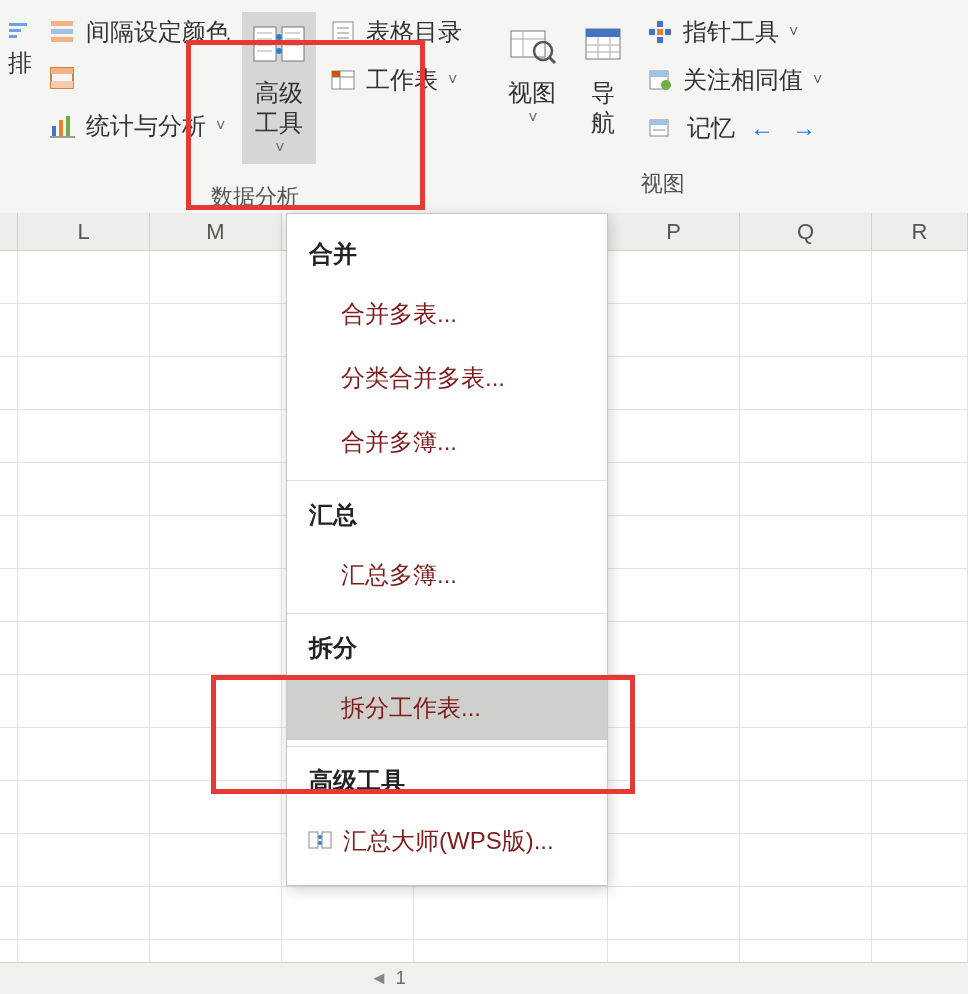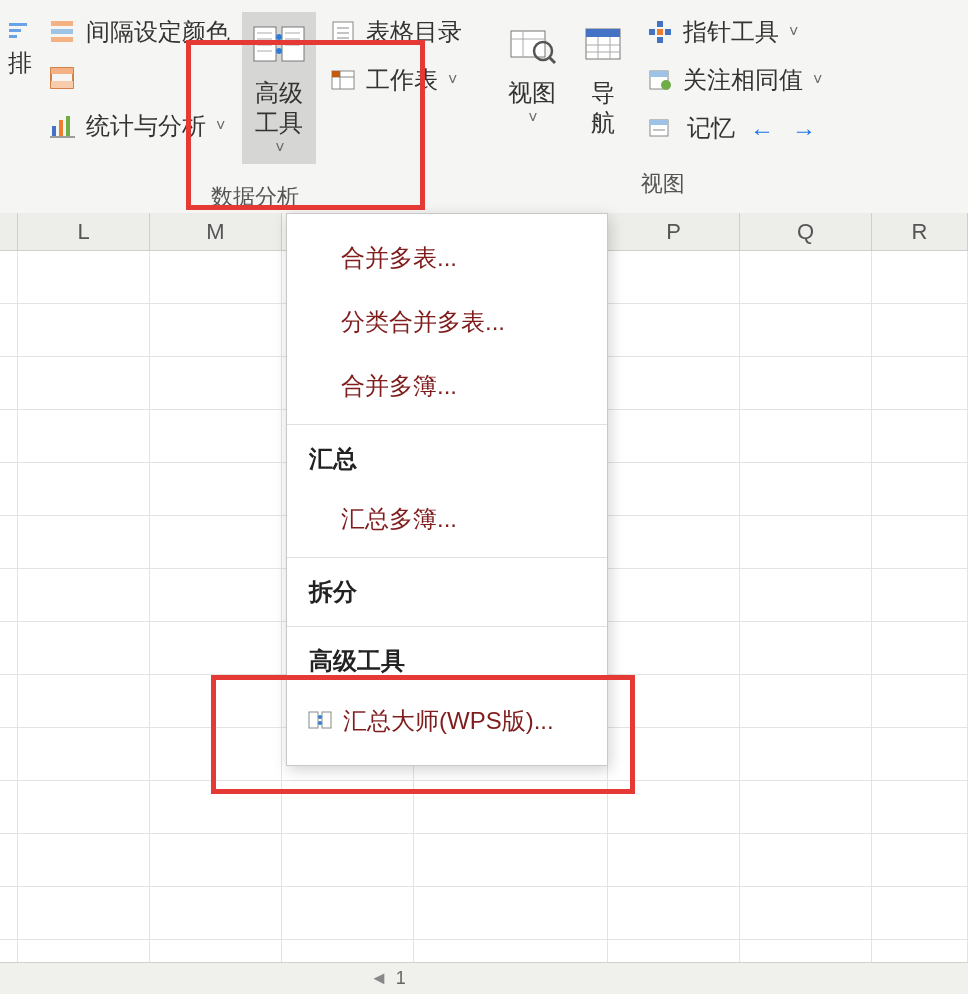--- a/index.html
+++ b/index.html
@@ -542,28 +542,30 @@
       </div>
   </div>
 
   <div class="pager">
     <span class="tri">◄</span>
     <span>1</span>
   </div>
 </div>
 
 <div class="dropdown">
+  <div class="dd-section">合并</div>
   <div class="dd-item">合并多表...</div>
   <div class="dd-item">分类合并多表...</div>
   <div class="dd-item">合并多簿...</div>
   <div class="dd-hr"></div>
   <div class="dd-section">汇总</div>
   <div class="dd-item">汇总多簿...</div>
   <div class="dd-hr"></div>
   <div class="dd-section">拆分</div>
+  <div class="dd-item hover">拆分工作表...</div>
   <div class="dd-hr"></div>
   <div class="dd-section">高级工具</div>
   <div class="dd-item">
     <span class="icon-sm">
       <svg width="24" height="24">
           <rect x="1" y="3" width="9" height="16" fill="#fff" stroke="#888"></rect>
           <rect x="14" y="3" width="9" height="16" fill="#fff" stroke="#888"></rect>
           <circle cx="12" cy="8" r="2" fill="#2e7dd7"></circle>
           <circle cx="12" cy="14" r="2" fill="#2e7dd7"></circle>
         </svg>

